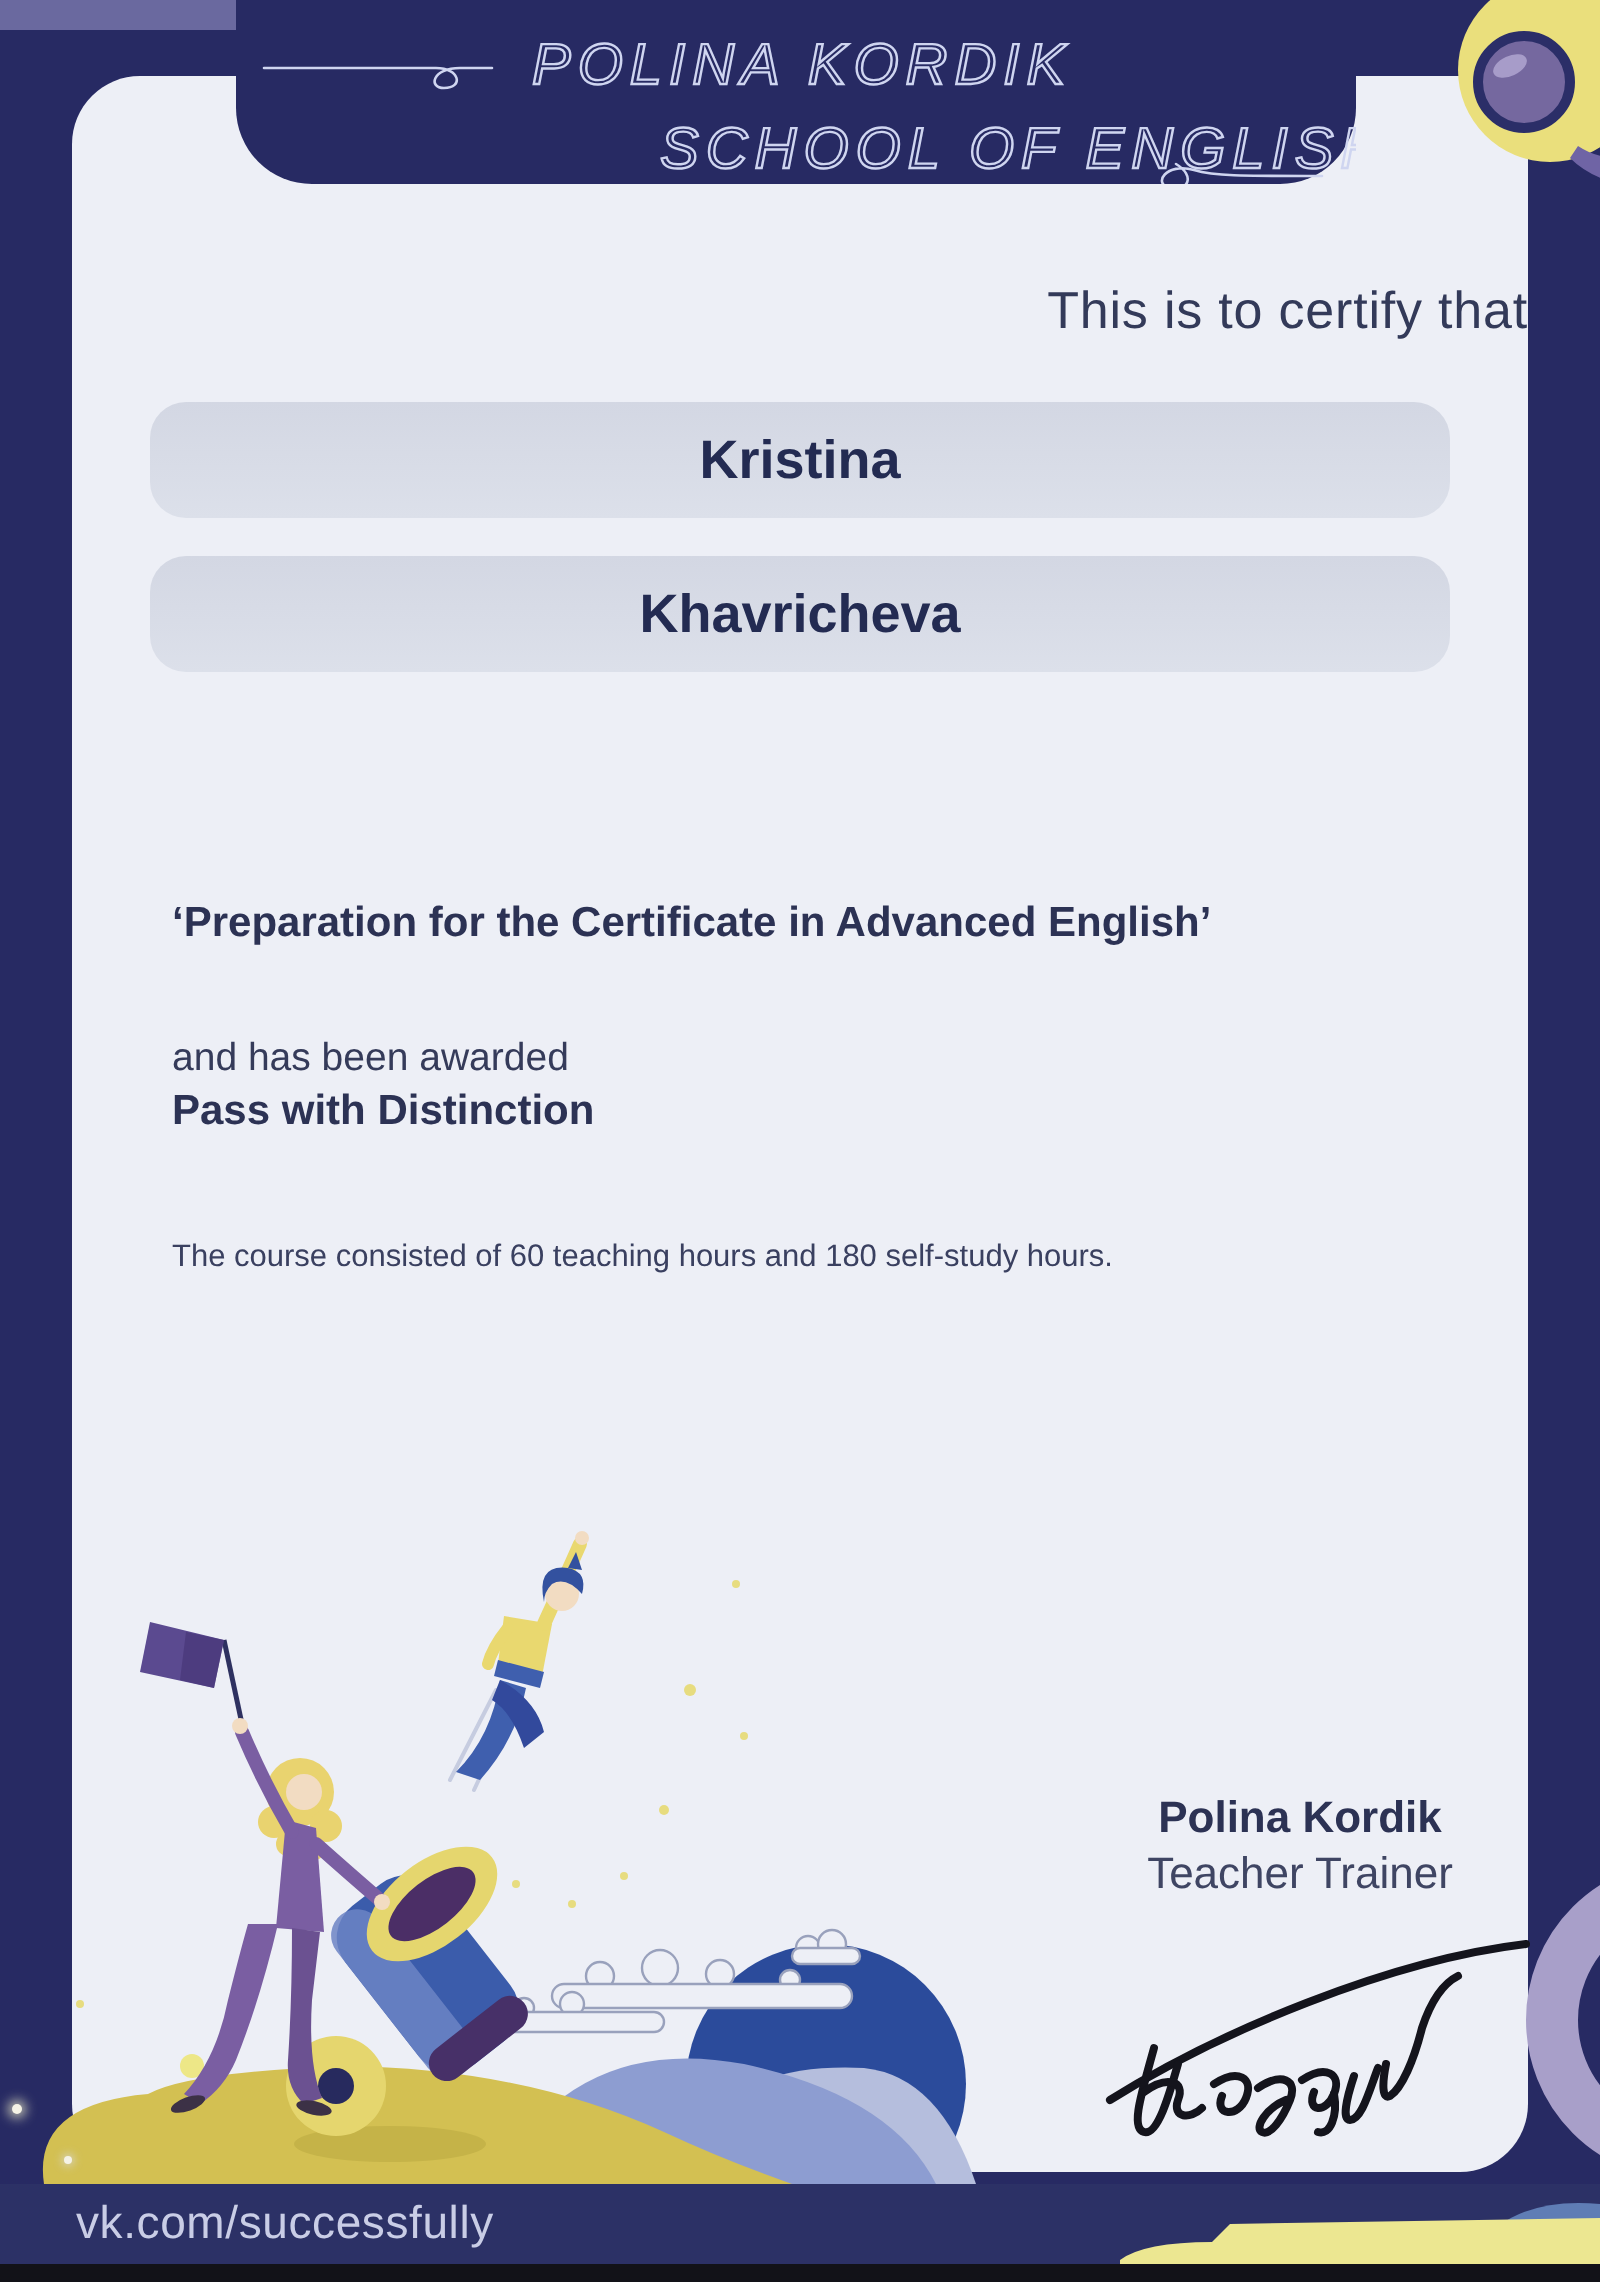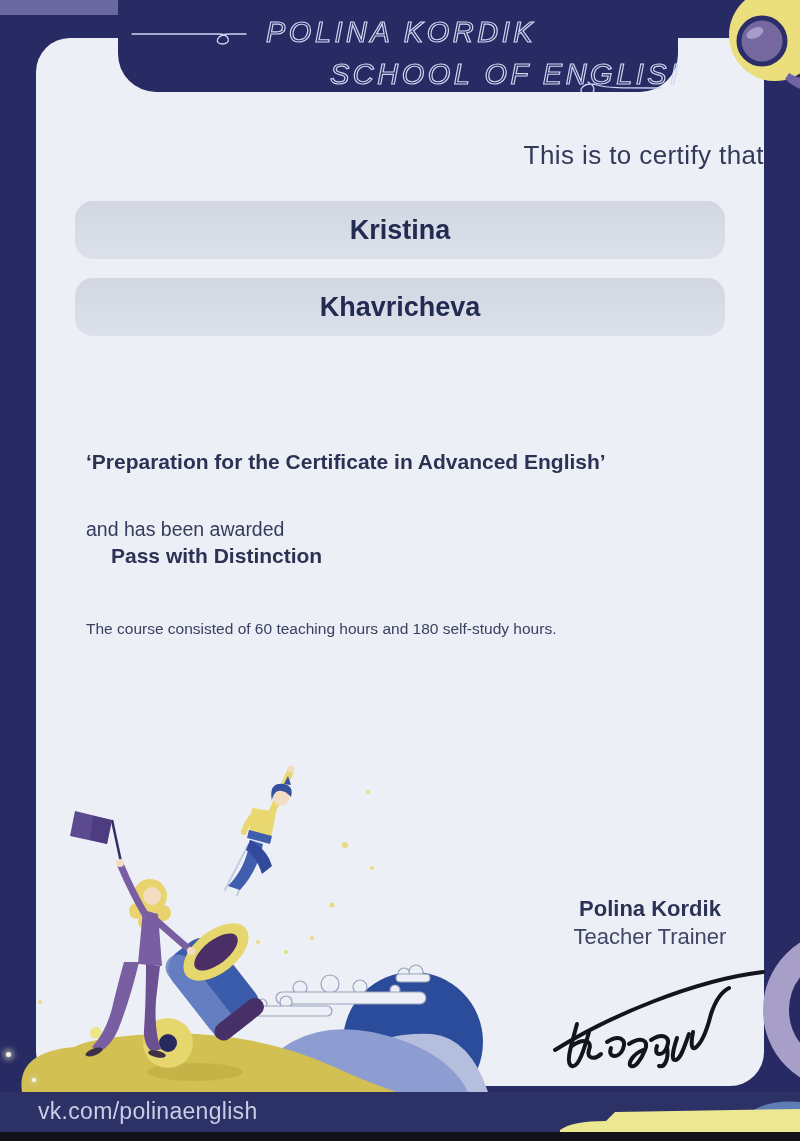--- a/index.html
+++ b/index.html
@@ -25,21 +25,21 @@
   .intro{left:36px;top:140px;width:728px;text-align:right;font-size:26px;letter-spacing:.4px;color:#333a59;}
   .pill{position:absolute;left:75px;width:650px;height:58px;border-radius:18px;
         background:linear-gradient(180deg,#d3d7e3,#dce0ea);
         display:flex;align-items:center;justify-content:center;
         font-size:27px;font-weight:bold;color:#232b52;}
   .pill1{top:201px;} .pill2{top:278px;}
   .body-line{left:86px;font-size:19.5px;color:#353b5a;}
   .line-completed{top:412px;}
   .course-title{left:86px;top:450px;font-size:21px;font-weight:bold;color:#2c3254;text-align:right;}
   .line-awarded{top:518px;}
-  .award-result{left:86px;top:544px;font-size:21px;font-weight:bold;color:#2c3254;margin-left:25px;}
+  .award-result{left:86px;top:544px;font-size:21px;font-weight:bold;color:#2c3254;}
   .details{left:86px;top:620px;font-size:15.5px;color:#3a4060;text-align:right;}
 
   .signer{position:absolute;left:540px;width:220px;text-align:center;}
   .signer-name{top:896px;font-size:22px;font-weight:bold;color:#2c3254;}
   .signer-title{top:924px;font-size:22px;color:#3f4563;}
   .sig-svg{position:absolute;left:545px;top:942px;}
 
   .illus{position:absolute;left:0;top:700px;pointer-events:none;}
 
   .footer-bar{position:absolute;left:0;top:1092px;width:800px;height:40px;background:#2c3166;}
@@ -215,20 +215,20 @@
         <path d="M158 222 Q 176 238 190 250" stroke="#7a5ea2" stroke-width="7" stroke-linecap="round" fill="none"></path>
         <circle cx="191" cy="251" r="4" fill="#f2dcc2"></circle>
       </g>
     </g>
 
     <circle cx="843" cy="310" r="67" fill="none" stroke="#a89fc9" stroke-width="26"></circle>
     <path d="M738 436 L 738 424 Q 758 398 800 402 L 800 436 Z" fill="#5f7db5"></path>
     <path d="M560 436 L 560 430 Q 572 421 606 421 L 615 412 L 800 409 L 800 436 Z" fill="#ece791"></path>
   </svg>
 
-  <div class="footer-url">vk.com/polinaenglish</div>
+  <div class="footer-url">vk.com/successfully</div>
   <div class="black-strip"></div>
 
   <div class="sparkle sp1"></div>
   <div class="sparkle sp2"></div>
 
 
 </div>
 
 </body></html>

